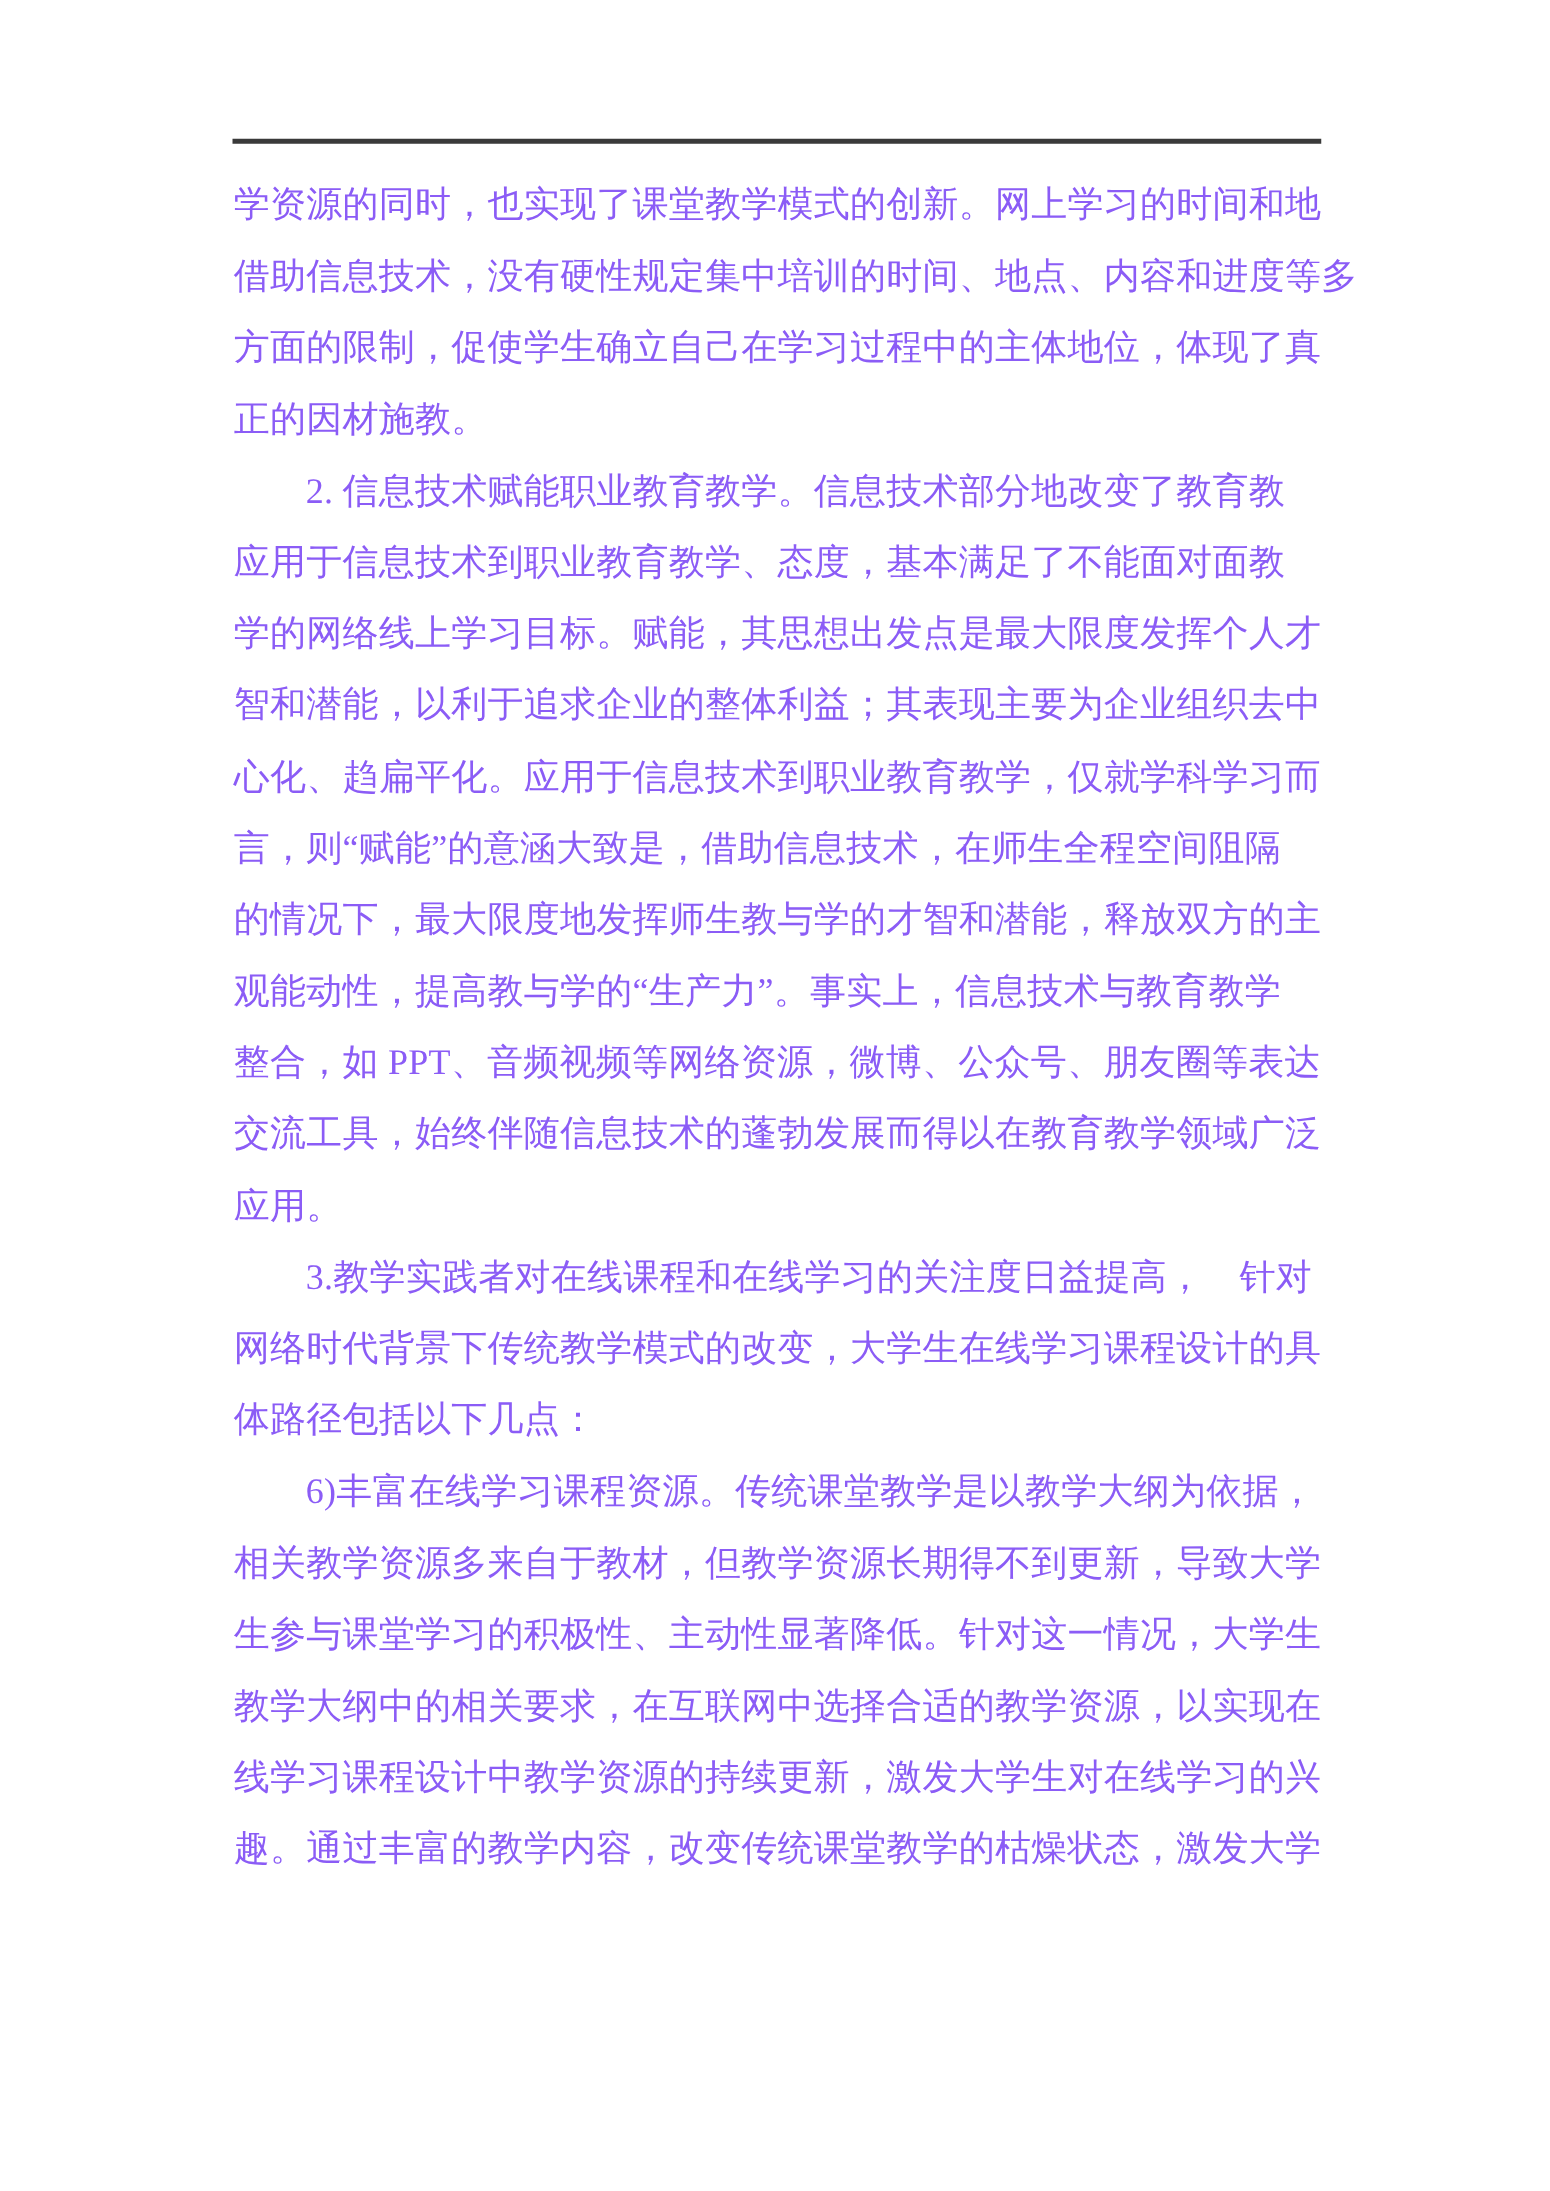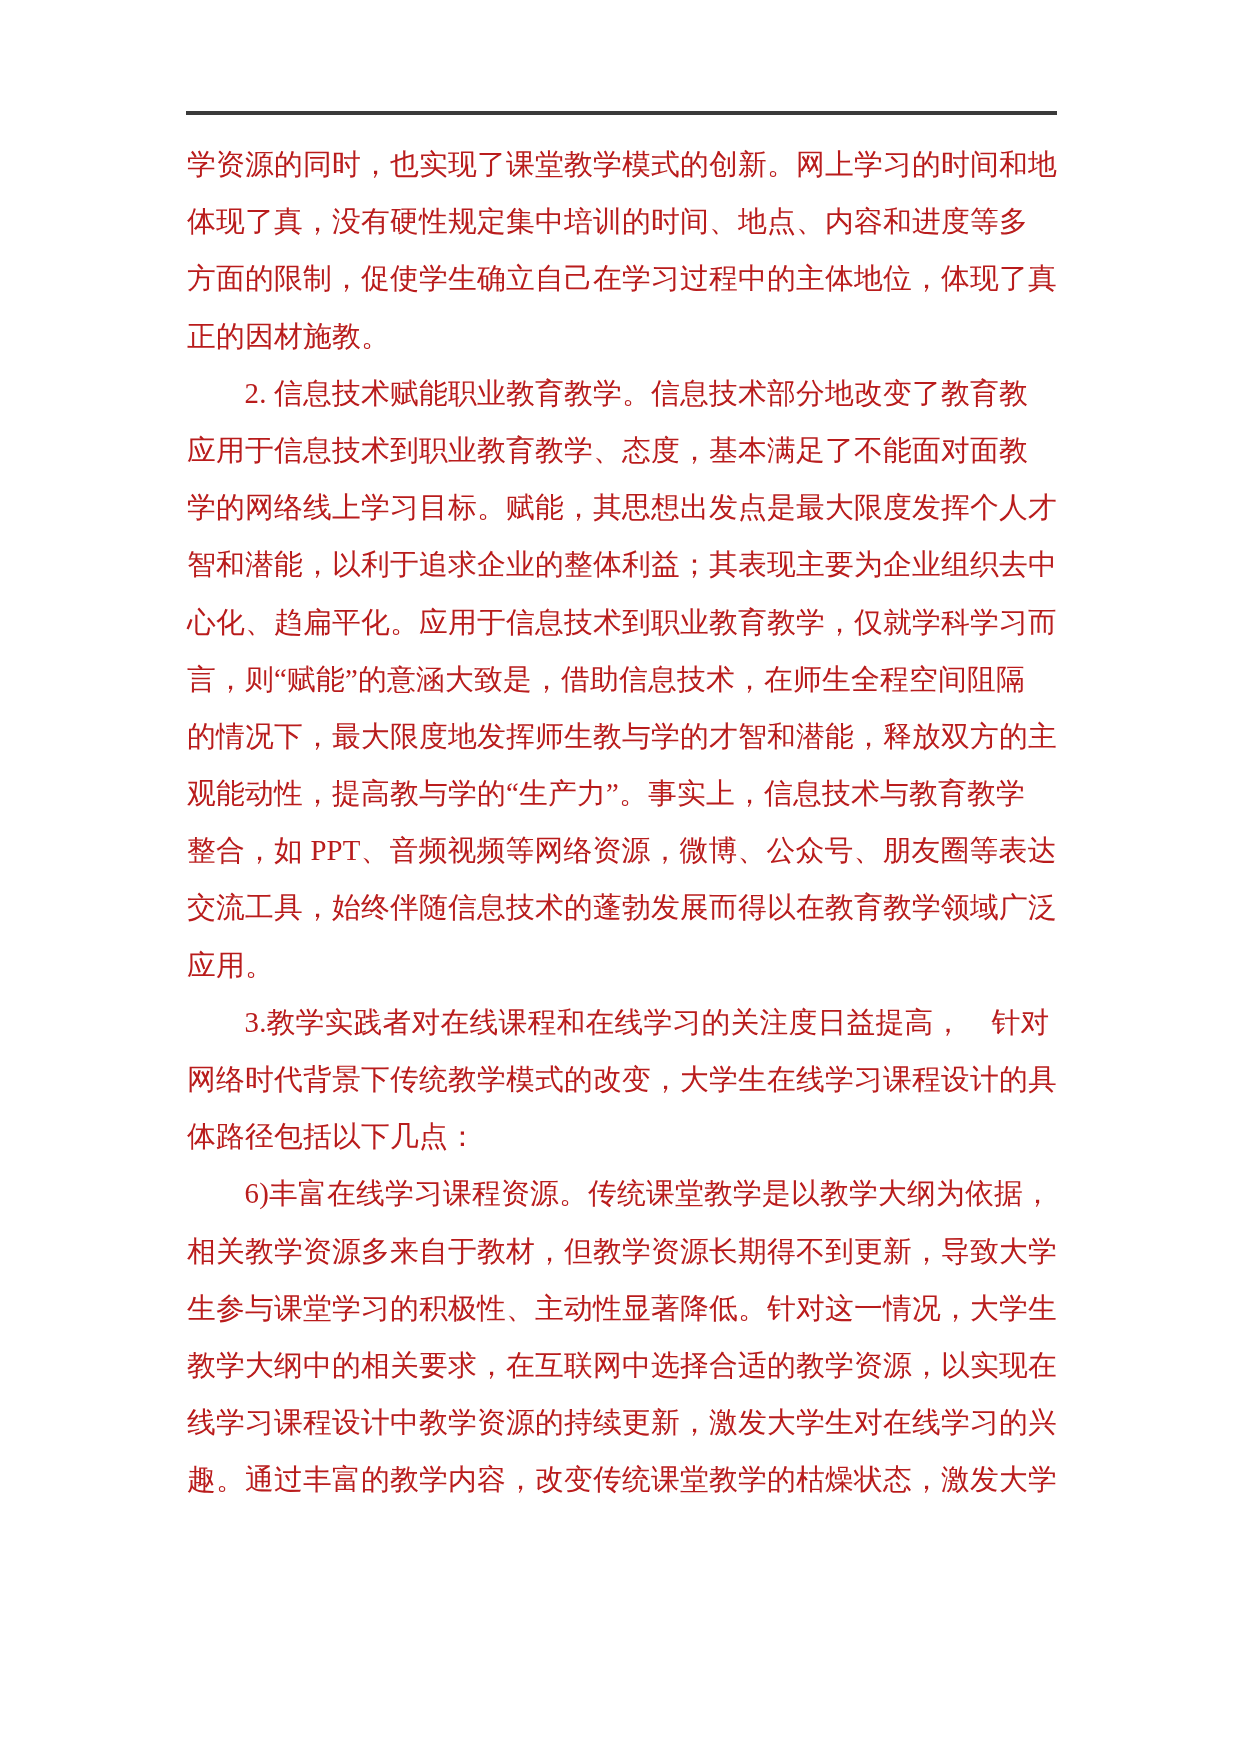--- a/index.html
+++ b/index.html
@@ -35,23 +35,23 @@
     white-space: pre;
     letter-spacing: 0.2px;
   }
   .line.indent { text-indent: 2em; }
 </style>
 </head>
 <body>
 
 <div class="page" style="background: rgb(255, 255, 255);">
   <div class="header-rule" style="background: rgb(58, 58, 58);"></div>
-  <div class="doc-body" style="color: #b91c1c;">
+  <div class="doc-body" style="color: #8b5cf6;">
       <div class="line">学资源的同时，也实现了课堂教学模式的创新。网上学习的时间和地</div>
-      <div class="line">体现了真，没有硬性规定集中培训的时间、地点、内容和进度等多</div>
+      <div class="line">借助信息技术，没有硬性规定集中培训的时间、地点、内容和进度等多</div>
       <div class="line">方面的限制，促使学生确立自己在学习过程中的主体地位，体现了真</div>
       <div class="line">正的因材施教。</div>
       <div class="line indent">2. 信息技术赋能职业教育教学。信息技术部分地改变了教育教</div>
       <div class="line">应用于信息技术到职业教育教学、态度，基本满足了不能面对面教</div>
       <div class="line">学的网络线上学习目标。赋能，其思想出发点是最大限度发挥个人才</div>
       <div class="line">智和潜能，以利于追求企业的整体利益；其表现主要为企业组织去中</div>
       <div class="line">心化、趋扁平化。应用于信息技术到职业教育教学，仅就学科学习而</div>
       <div class="line">言，则“赋能”的意涵大致是，借助信息技术，在师生全程空间阻隔</div>
       <div class="line">的情况下，最大限度地发挥师生教与学的才智和潜能，释放双方的主</div>
       <div class="line">观能动性，提高教与学的“生产力”。事实上，信息技术与教育教学</div>

